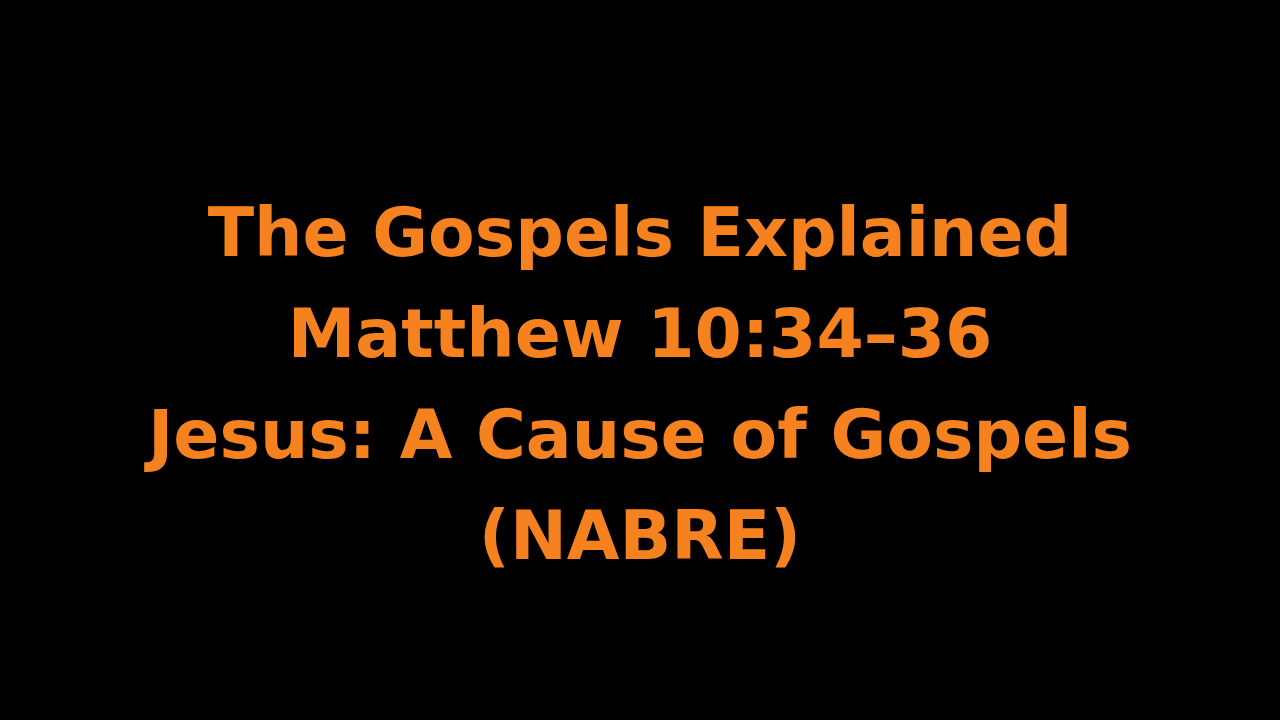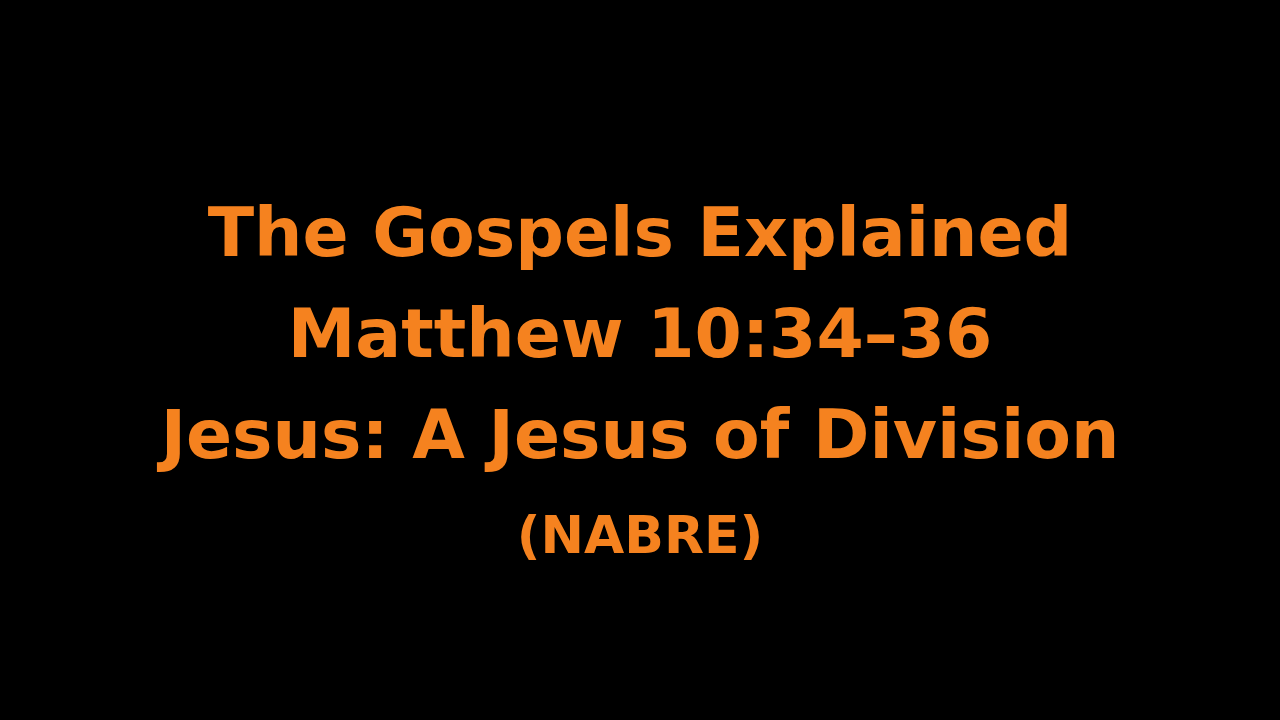--- a/index.html
+++ b/index.html
@@ -49,32 +49,32 @@
     letter-spacing: 0px;
     white-space: nowrap;
     text-align: center;
     margin: 0;
     padding: 0;
   }
 
   .line-series    { font-size: 68px; }
   .line-reference { font-size: 68px; }
   .line-subject   { font-size: 68px; }
-  .line-version   { font-size: 52px; }
+  .line-version   { font-size: 68px; }
 </style>
 </head>
 <body style="background: rgb(0, 0, 0);">
 
 <div id="slide" style="background: rgb(0, 0, 0);">
 
   <div id="title-block">
 
     <div class="title-line line-series" style="color: rgb(245, 130, 31);">The Gospels Explained</div>
 
     <div class="title-line line-reference" style="color: rgb(245, 130, 31); text-align: right;">Matthew 10:34–36</div>
 
-    <div class="title-line line-subject" style="color: rgb(245, 130, 31);">Jesus: A Jesus of Division</div>
+    <div class="title-line line-subject" style="color: rgb(245, 130, 31);">Jesus: A Cause of Gospels</div>
 
     <div class="title-line line-version" style="color: rgb(245, 130, 31);">(NABRE)</div>
 
   </div>
 
 </div>
 
 </body></html>

